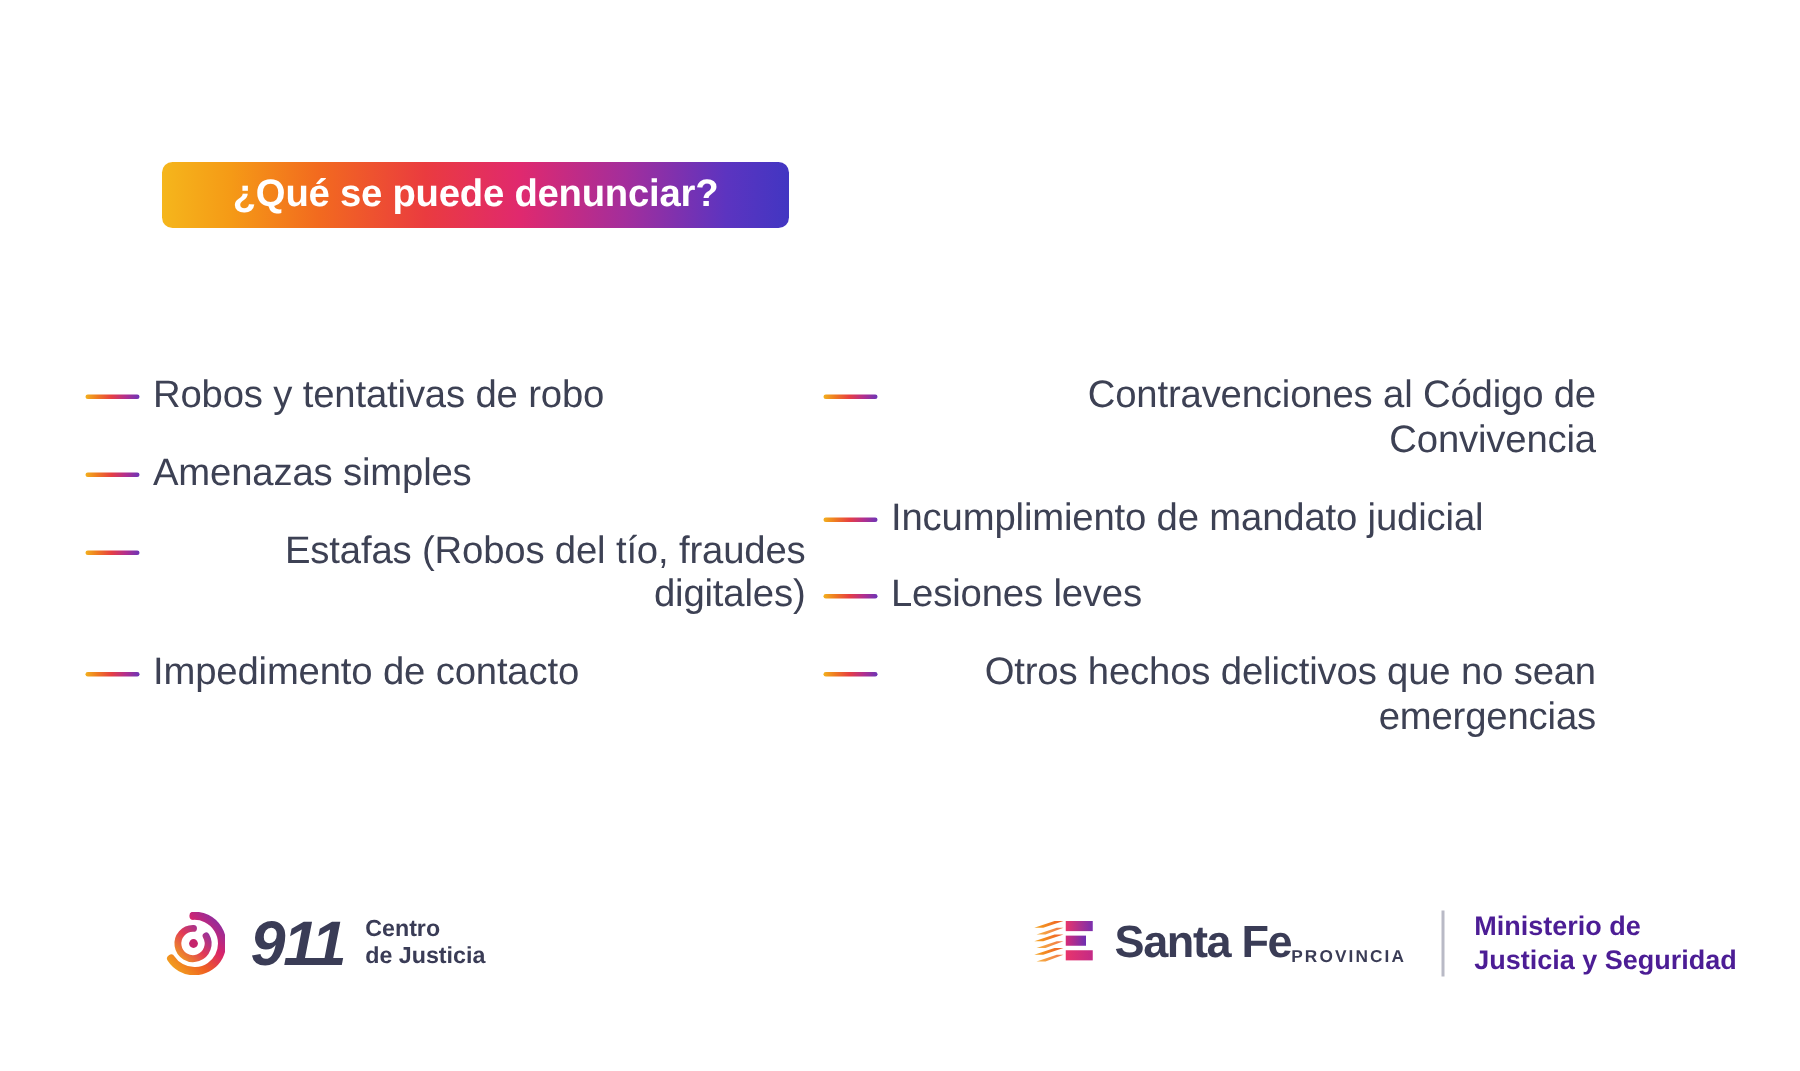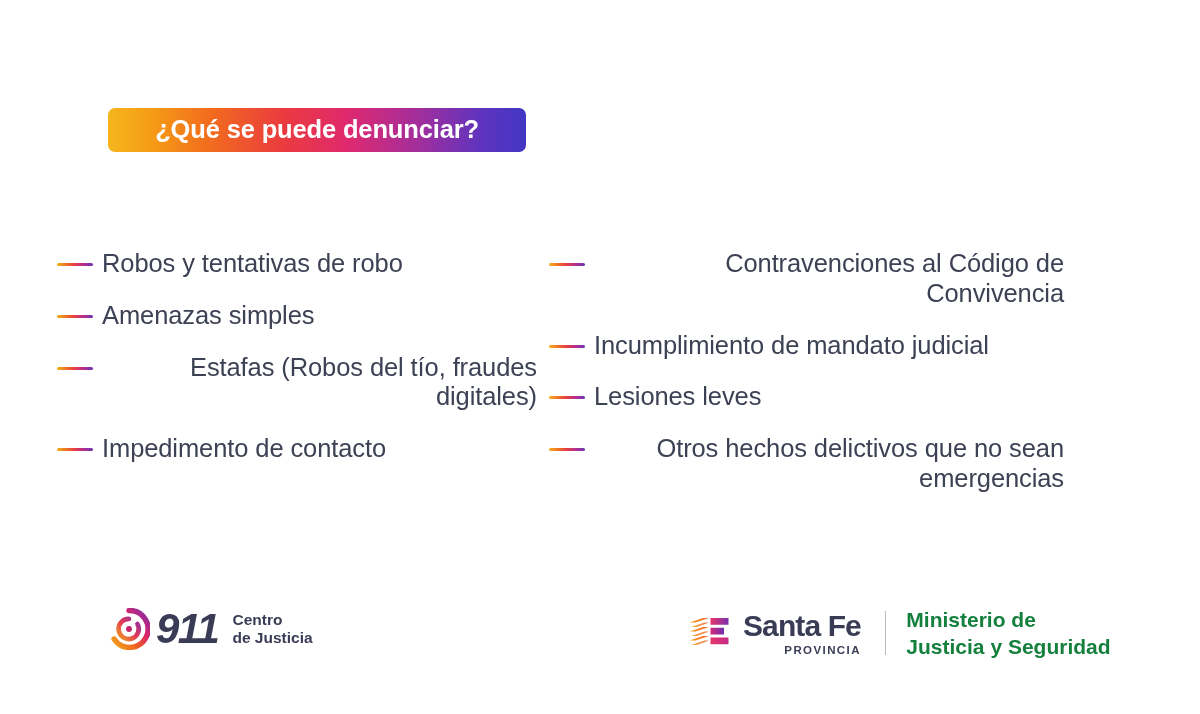--- a/index.html
+++ b/index.html
@@ -123,21 +123,21 @@
     height: 42px;
     flex: 0 0 auto;
     display: block;
   }
   .num-911 {
     font-size: 42px;
     font-weight: bold;
     font-style: italic;
     color: #3a3c56;
     letter-spacing: -1.5px;
-    margin-left: 6px;
+    margin-left: 17px;
     line-height: 1;
     font-family: "Liberation Sans", sans-serif;
   }
   .centro-block {
     margin-left: 14px;
     color: #3a3c56;
     font-size: 15.5px;
     font-weight: bold;
     line-height: 1.17;
     font-family: "Liberation Sans", sans-serif;
@@ -153,21 +153,21 @@
   }
   .sf-emblem {
     width: 48px;
     height: 36px;
     flex: 0 0 auto;
     display: block;
   }
   .sf-wordmark {
     margin-left: 7px;
     display: flex;
-    flex-direction: column;
+    flex-direction: row;
     align-items: flex-end;
   }
   .sf-name {
     font-size: 30px;
     font-weight: bold;
     color: #3a3c56;
     letter-spacing: -0.9px;
     line-height: 1;
     font-family: "Liberation Sans", sans-serif;
   }
@@ -181,22 +181,22 @@
     font-family: "Liberation Sans", sans-serif;
   }
   .sf-divider {
     width: 1.5px;
     height: 44px;
     background: #b9bac6;
     margin: 0 20px 0 24px;
     flex: 0 0 auto;
   }
   .ministerio-block {
-    color: #15803d;
-    font-size: 21px;
+    color: #4c1d95;
+    font-size: 18px;
     font-weight: bold;
     line-height: 1.3;
     font-family: "Liberation Sans", sans-serif;
   }
 </style>
 </head>
 <body>
 
 <div class="slide">
 

